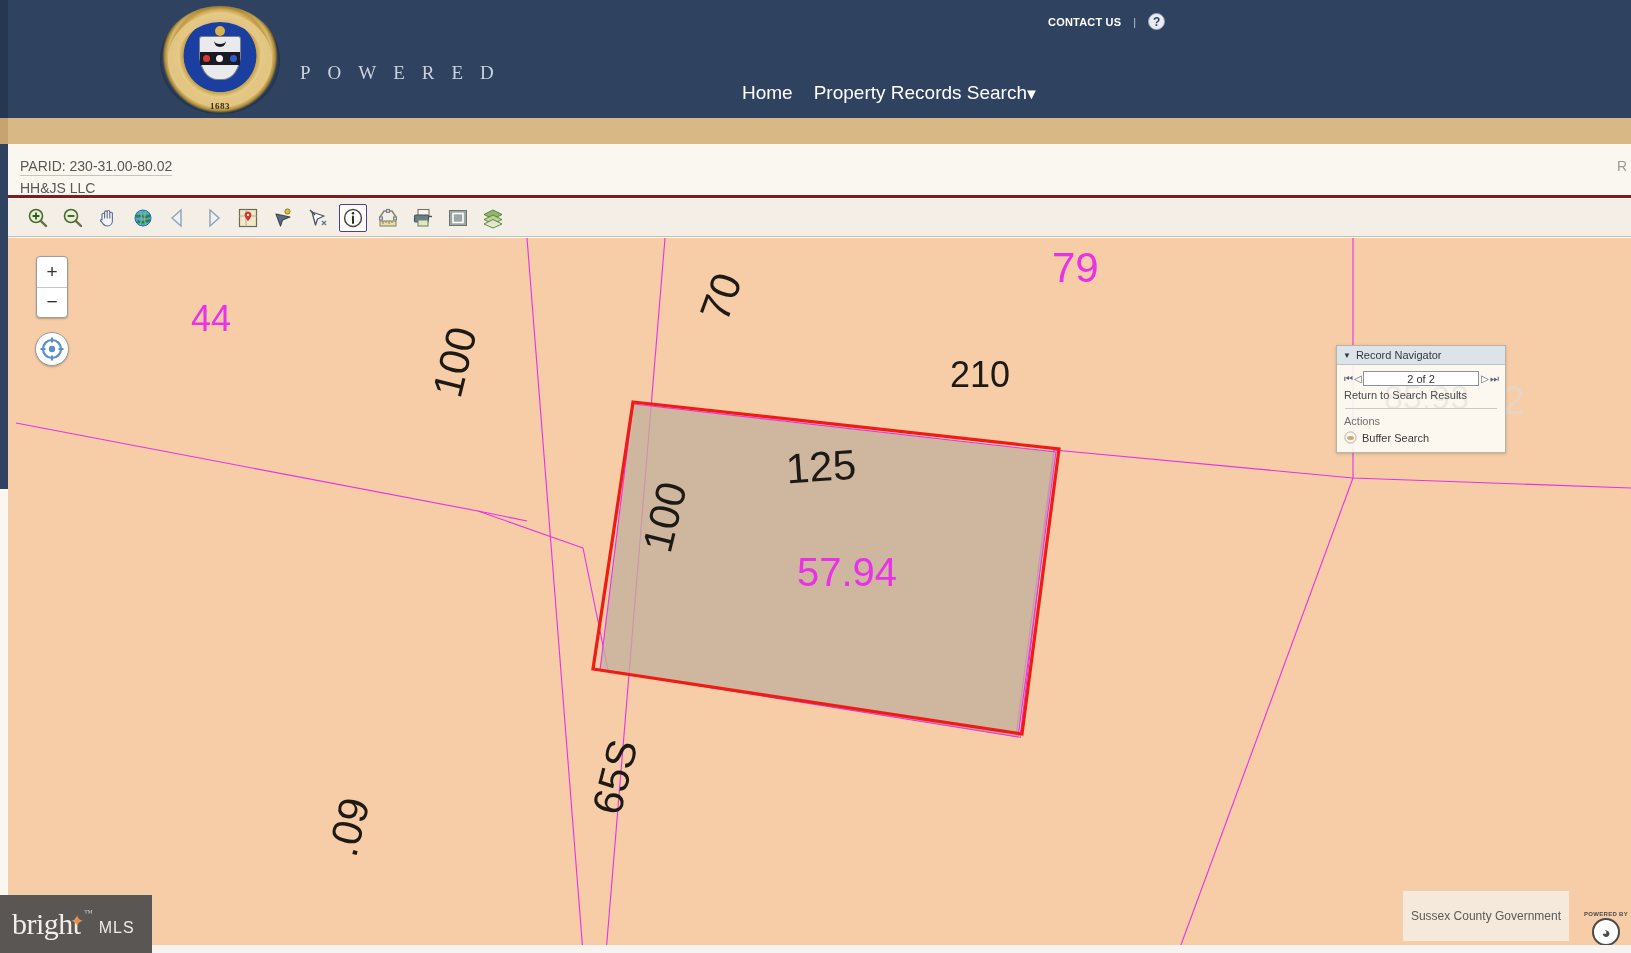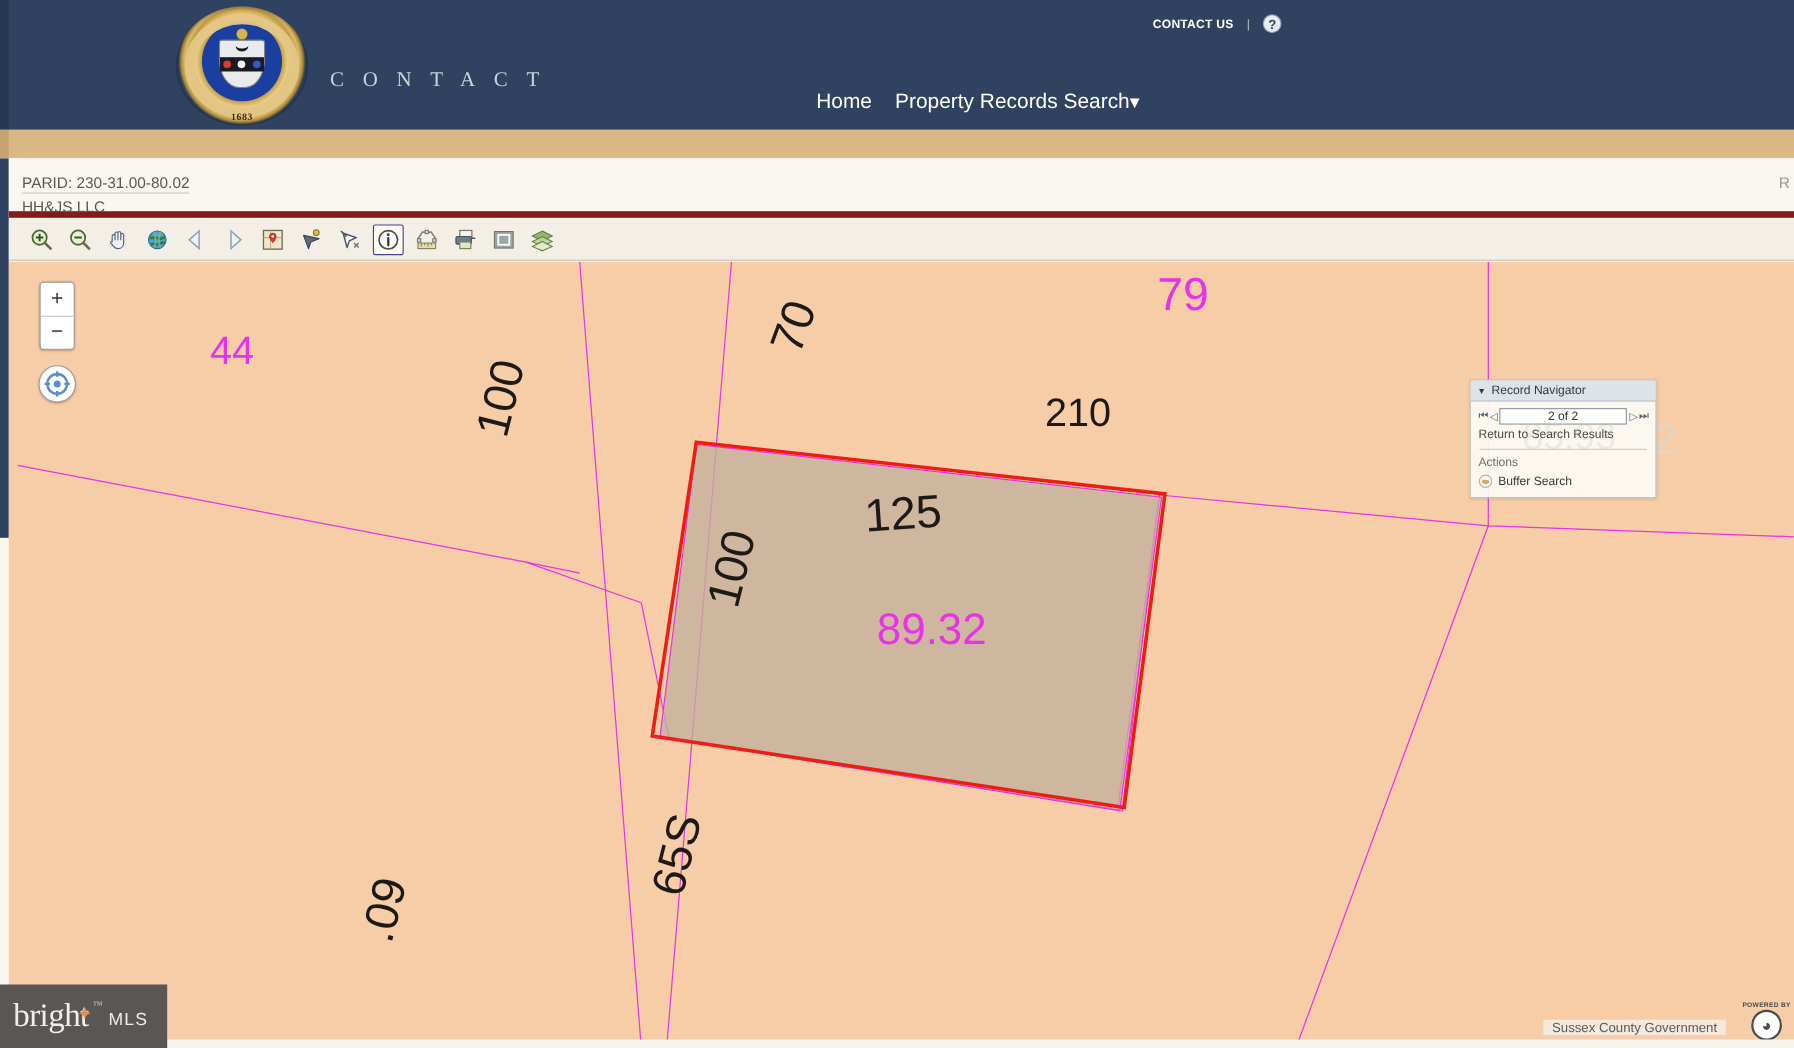--- a/index.html
+++ b/index.html
@@ -125,21 +125,21 @@
     position: absolute; left: 0; top: 0; width: 8px; height: 345px;
     background: #2f4260;
   }
   .left-rail-2 {
     position: absolute; left: 0; top: 345px; width: 8px; height: 464px;
     background: #faf7f0;
   }
   .parid-bar {
     position: absolute; left: 8px; top: 0; width: 1623px; height: 54px;
     background: #faf7f0;
-    border-bottom: 6px solid #7f1d1d;
+    border-bottom: 3px solid #7f1d1d;
   }
   .parid-line {
     position: absolute; left: 12px; top: 14px;
     font-size: 14px; color: #585858;
     border-bottom: 1px solid #c9c5bd; padding-bottom: 1px;
   }
   .owner-line {
     position: absolute; left: 12px; top: 36px;
     font-size: 14px; color: #585858;
   }
@@ -230,21 +230,21 @@
     margin-top: 3px; font-size: 11px; color: #4a4a4a;
     cursor: pointer; white-space: nowrap;
   }
   .recnav-rule { margin: 7px 1px 6px 1px; border-top: 1px solid #cfcabe; }
   .actions-title { font-size: 11px; color: #6f6f6f; margin-bottom: 4px; }
   .action-row { display: flex; align-items: center; gap: 5px; cursor: pointer; }
   .action-row span.lbl { font-size: 11px; color: #3a3a3a; }
   .attribution {
     position: absolute; right: 62px; bottom: 12px;
     background: rgba(244,239,231,.82);
-    padding: 0 8px;
+    padding: 18px 8px;
     font-size: 12px; color: #5a5a5a; white-space: nowrap;
   }
   .powered {
     position: absolute; right: 2px; bottom: 6px;
     width: 46px; height: 36px;
     display: flex; flex-direction: column; align-items: center;
     overflow: hidden;
   }
   .powered .ptxt { font-size: 6px; font-weight: bold; color: #4a4a4a; letter-spacing: .3px; }
   .powered .pcircle {
@@ -298,21 +298,21 @@
         <div class="moon"></div>
         <div class="band">
           <i class="d1"></i>
             <i class="d2"></i>
             <i class="d3"></i>
         </div>
       </div>
       <div class="seal-year">1683</div>
     </div>
 
-    <div class="wordmark-sub">CONTACT</div>
+    <div class="wordmark-sub">POWERED</div>
 
     <div class="contact-row">
       <a class="contact-link">CONTACT US</a>
       <span class="contact-sep">|</span>
       <span class="help-icon">?</span>
     </div>
 
     <div class="mainnav">
       <a>Home</a>
       <a>
@@ -481,21 +481,21 @@
       <div class="maplabel pink" style="left:1044px; top:6px; font-size:42px;">79</div>
 
       <div class="maplabel" style="left:942px; top:116px; font-size:36px;">210</div>
 
       <div class="maplabel" style="left:1376px; top:140px; font-size:34px;">85.93</div>
 
       <div class="maplabel" style="left:778px; top:205px; font-size:42px; transform:rotate(-4deg); transform-origin:50% 50%;">125</div>
 
       <div class="maplabel" style="left:622px; top:255px; font-size:42px; transform:rotate(-76deg); transform-origin:50% 50%;">100</div>
 
-      <div class="maplabel pink" style="left:789px; top:312px; font-size:40px;">89.32</div>
+      <div class="maplabel pink" style="left:789px; top:312px; font-size:40px;">57.94</div>
 
       <div class="maplabel" style="left:570px; top:515px; font-size:42px; transform:rotate(-76deg); transform-origin:50% 50%;">65S</div>
 
       <div class="maplabel" style="left:312px; top:565px; font-size:42px; transform:rotate(-76deg); transform-origin:50% 50%;">.09</div>
 
       <div class="maplabel" style="left:1472px; top:140px; font-size:40px; color:#e7d4c4;">42</div>
 
       <div class="zoomwidget">
         <div class="zoombtn plus">+</div>
         <div class="zoombtn minus">−</div>

